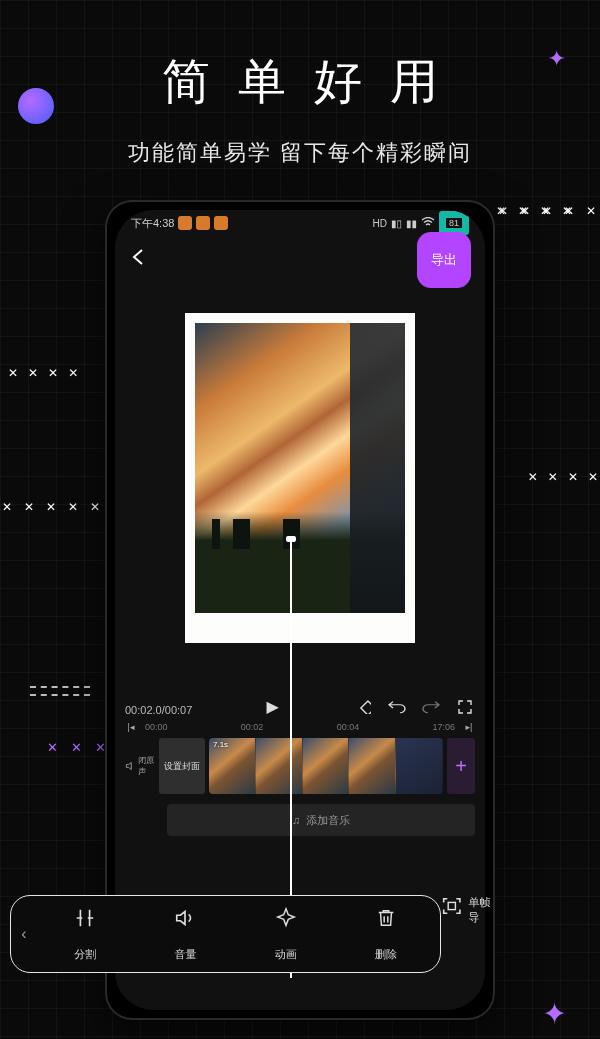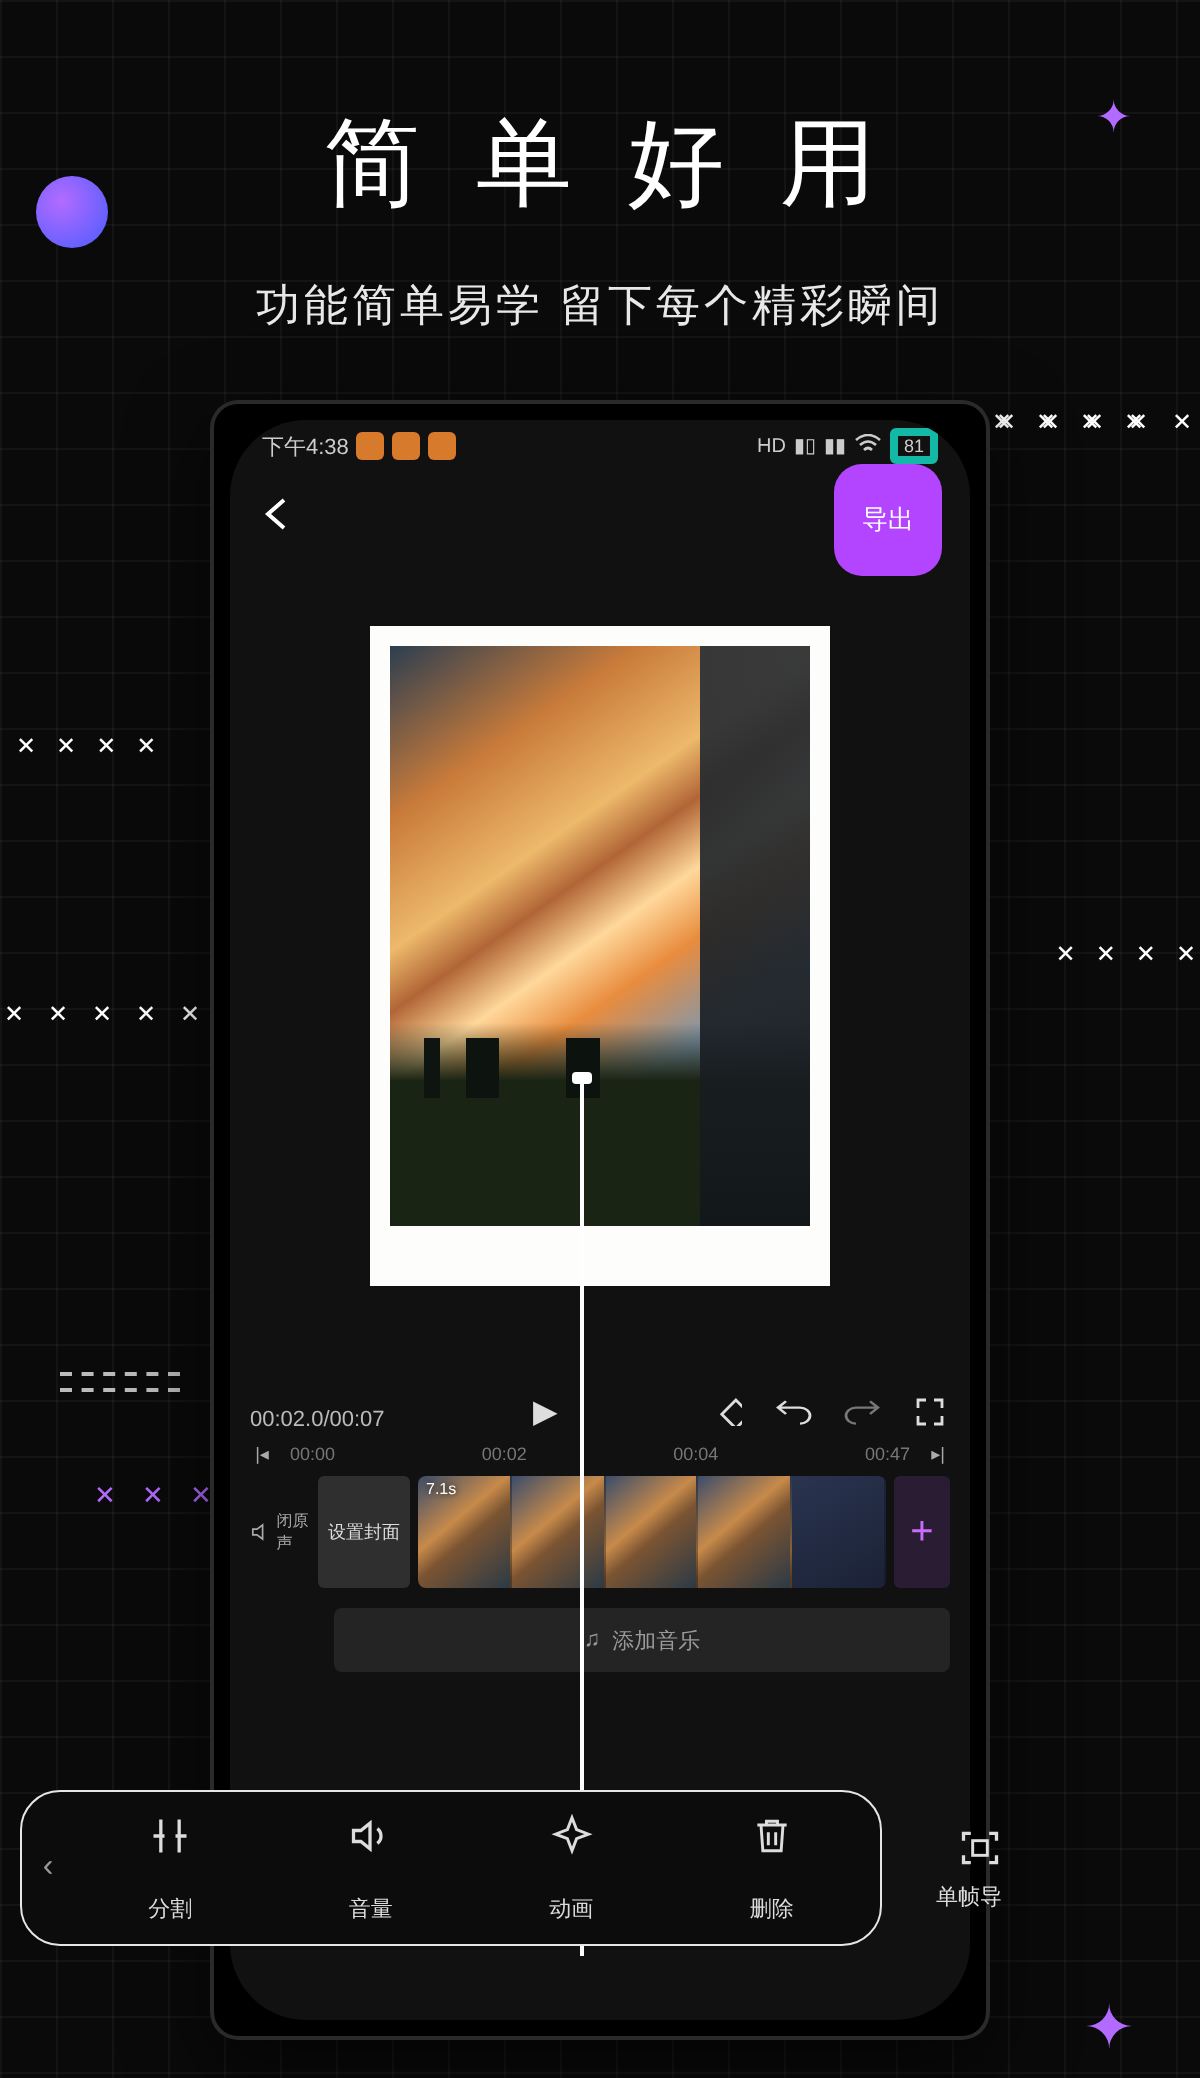--- a/index.html
+++ b/index.html
@@ -56,21 +56,21 @@
     letter-spacing: 2px;
     color: #e8e8e8;
   }
   
   .phone {
     position: absolute;
     left: 105px;
     top: 200px;
     width: 390px;
     height: 820px;
-    border-radius: 14px;
+    border-radius: 27px;
     background: #000;
     box-shadow: 0 0 0 2px #2a2a2a inset, 0 14px 40px rgba(0,0,0,.6);
     padding: 10px;
   }
   .screen {
     width: 100%; height: 100%;
     border-radius: 38px;
     background: #111;
     overflow: hidden;
     display: flex;
@@ -279,22 +279,21 @@
     font-size: 11px;
   }
   .tb-item svg, .tb-item .ico { width: 22px; height: 22px; }
   .tb-overflow {
     position: absolute;
     left: 441px;
     bottom: 66px;
     height: 78px;
     width: 60px;
     display: flex;
-    flex-direction: column;
-    align-items: flex-end;
+    align-items: flex-start;
     justify-content: center;
     gap: 6px;
     color: #ddd;
     font-size: 11px;
     font-family: Liberation Serif, serif;
   }
 </style>
 </head>
 <body>
 
@@ -327,21 +326,21 @@
       </div>
       <div class="right">
         <span>HD</span>
         <span>▮▯</span>
         <span>▮▮</span>
         <span>
           <svg width="14" height="10" viewBox="0 0 14 10">
               <path d="M1 3 Q7 -2 13 3 M3 5.5 Q7 2 11 5.5 M5 8 Q7 6 9 8" stroke="#ccc" stroke-width="1.3" fill="none"></path>
             </svg>
         </span>
-        <span style="border:4px solid #14b8a6; border-radius:3px; padding:0 3px; font-size:9px"><span>81</span></span>
+        <span style="border:7px solid #14b8a6; border-radius:3px; padding:0 3px; font-size:9px"><span>81</span></span>
       </div>
     </div>
 
     <div class="topbar">
       <div class="back-arrow">
         <svg width="20" height="20" viewBox="0 0 20 20">
             <path d="M13 3 L5 10 L13 17" stroke="#fff" stroke-width="2" fill="none"></path>
           </svg>
       </div>
       <div class="export-btn">导出</div>
@@ -382,21 +381,21 @@
           </svg>
       </span>
     </div>
 
     <div class="timeline-ruler">
       <span class="tic-skip">|◂</span>
       <div class="ticks">
         <span>00:00</span>
         <span>00:02</span>
         <span>00:04</span>
-        <span>00:47</span>
+        <span>17:06</span>
       </div>
       <span class="tic-skip">▸|</span>
     </div>
 
     <div class="clips-row">
       <div class="mute-col">
         <svg width="16" height="16" viewBox="0 0 16 16">
             <path d="M2 6v4h3l4 3V3L5 6H2Z" stroke="#aaa" stroke-width="1.2" fill="none"></path>
           </svg>
         <span>闭原声</span>

